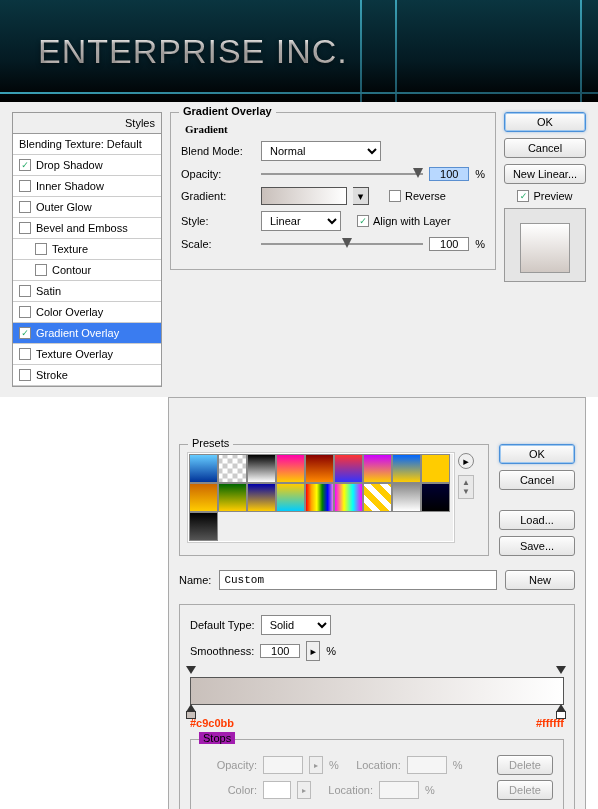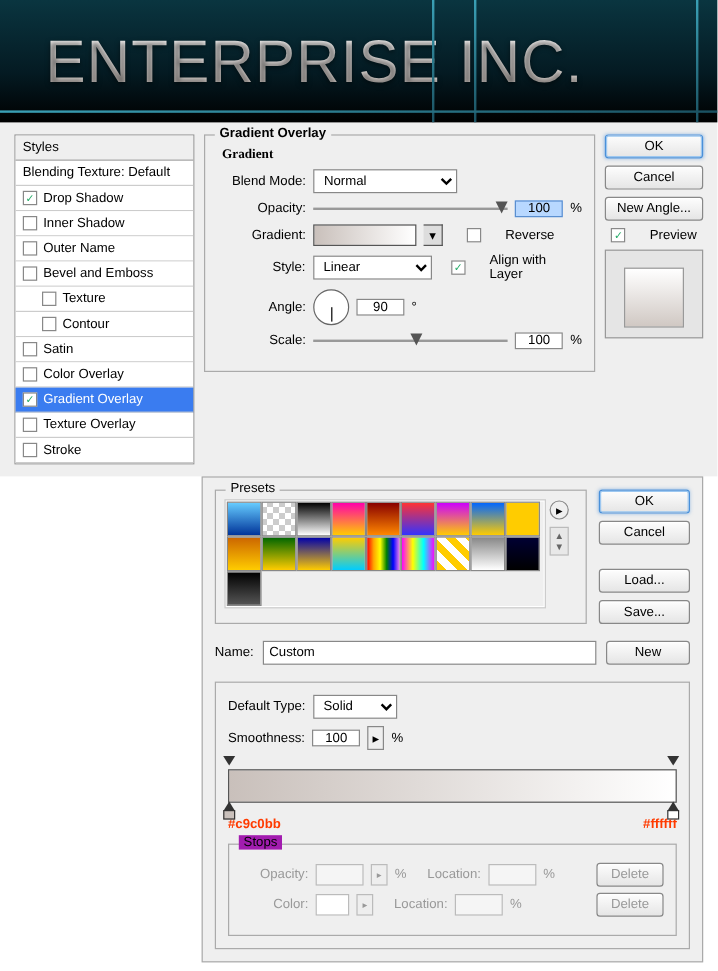--- a/index.html
+++ b/index.html
@@ -2,65 +2,65 @@
 <html><head>
 <meta charset="utf-8">
 <style>
 * { box-sizing: border-box; margin: 0; padding: 0; font-family: Tahoma, Arial, sans-serif; font-size: 11px; }
 body { background: #fff; width: 598px; }
 .banner { height: 102px; background: linear-gradient(to bottom, #0a3540, #041a22 60%, #000 100%); position: relative; overflow: hidden; display: flex; align-items: center; padding-left: 38px; }
 .banner::before, .banner::after { content: ''; position: absolute; background: #2a7a8a; }
 .banner .vline { position: absolute; top: 0; bottom: 0; width: 2px; background: linear-gradient(to bottom, #3aa0b5, #1a5060); }
 .banner .vline.a { left: 360px; } .banner .vline.b { left: 395px; } .banner .vline.c { left: 580px; }
 .banner .hline { position: absolute; left: 0; right: 0; height: 2px; background: linear-gradient(to right, #3aa0b5, #1a5060); bottom: 8px; }
-.banner-title { font-family: Impact, 'Arial Narrow', sans-serif; font-size: 50px; font-weight: 400; letter-spacing: 1px; background: linear-gradient(to bottom, #fff, #c9c0bb); -webkit-background-clip: text; background-clip:text; color: transparent; text-shadow: 0 2px 4px rgba(0,0,0,.5); }
+.banner-title { font-family: Impact, 'Arial Narrow', sans-serif; font-size: 34px; font-weight: 400; letter-spacing: 1px; background: linear-gradient(to bottom, #fff, #c9c0bb); -webkit-background-clip: text; background-clip:text; color: transparent; text-shadow: 0 2px 4px rgba(0,0,0,.5); }
 .panel-area { display: flex; gap: 8px; padding: 10px 12px; background: #efefef; align-items: flex-start; }
-.styles-panel { width: 150px; background: #f5f5f5; border: 1px solid #999; }
+.styles-panel { width: 150px; background: #f5f5f5; border: 1px solid #999; text-align: right; }
 .styles-panel .hd { padding: 4px 6px; border-bottom: 1px solid #999; background: #efefef; }
 .styles-list .row { padding: 4px 6px; border-bottom: 1px solid #ccc; background: #fff; display: flex; align-items: center; gap: 5px; }
 .styles-list .row.sel { background: #3a7cf0; color: #fff; }
 .styles-list .row.sub { padding-left: 22px; }
 .ck { width: 12px; height: 12px; border: 1px solid #888; background: #fff; display: inline-flex; align-items: center; justify-content: center; font-size: 9px; color: #2a6; }
 .ck.on::before { content: '✓'; }
 .mid { flex: 1; }
 .fieldset { border: 1px solid #aaa; padding: 8px 10px 12px; margin-bottom: 10px; position: relative; background: #efefef; }
 .fieldset > .legend { position: absolute; top: -8px; left: 8px; background: #efefef; padding: 0 4px; font-weight: bold; }
 .fieldset .inner-legend { font-weight: bold; margin: 2px 0 6px 4px; font-family: Liberation Serif, serif; }
 .form-row { display: flex; align-items: center; margin: 6px 0; gap: 6px; }
-.form-row .lbl { width: 74px; text-align: right; }
+.form-row .lbl { width: 74px; text-align: left; }
 select, input[type=text] { border: 1px solid #888; background: #fff; padding: 2px 4px; font-size: 11px; }
 select { height: 20px; }
 .num { width: 40px; text-align: center; background:#b8d8ff; border:1px solid #5a8fd0;}
 .num2 { width: 40px; text-align:center;}
 .slider { flex:1; height: 14px; position: relative; }
 .slider .track { position:absolute; left:0; right:0; top:6px; height:2px; background:#999;}
 .slider .thumb { position:absolute; top:1px; width:0; height:0; border-left:5px solid transparent; border-right:5px solid transparent; border-top:10px solid #555;}
 .grad-swatch { width: 86px; height: 18px; border:1px solid #555; background: linear-gradient(to right, #c9c0bb, #ffffff); display:inline-block;}
 .dropdown-arrow { width:16px; height:18px; border:1px solid #555; border-left:none; background:#ddd; display:inline-flex; align-items:center; justify-content:center;}
 .angle-dial { width: 30px; height:30px; border:1px solid #666; border-radius:50%; position:relative; background:#fff;}
 .angle-dial::after { content:''; position:absolute; left:50%; top:50%; width:1px; height:12px; background:#000; transform-origin: top; transform: rotate(0deg);}
 .btns-col { width: 82px; display:flex; flex-direction:column; gap:6px; }
 .btn { border:1px solid #888; background: linear-gradient(#fdfdfd,#e5e5e5); padding:3px 0; text-align:center; border-radius:3px; box-shadow: 0 1px 0 #fff inset; cursor:default;}
 .btn.primary { border:1px solid #4a90d9; box-shadow: 0 0 0 1px #9cc7f0 inset, 0 0 3px rgba(74,144,217,.5);}
 .preview-box { width:50px; height:50px; border:1px solid #999; background: linear-gradient(to bottom,#fff,#d0c8c3); margin: 6px auto 0;}
-.row-check { display:flex; align-items:center; gap:20px; }
+.row-check { display:flex; align-items:center; gap:4px; }
 
 .ge-wrap { border:1px solid #aaa; padding:10px; background:#efefef; margin: 0 12px 12px 168px; position:relative;}
-.ge-top { display:flex; gap:10px; }
+.ge-top { display:flex; gap:10px;margin-top:36px; }
 .presets-fs { flex:1; border:1px solid #aaa; padding:8px; position:relative; }
 .presets-fs .legend { position:absolute; top:-8px; left:8px; background:#efefef; padding:0 4px; }
 .presets-grid { display:flex; flex-wrap:wrap; gap:0; width: 266px; border:1px solid #fff; outline:1px solid #ccc;}
 .presets-grid .sw { width:29px; height:29px; border:1px solid #888; }
 .presets-side { display:flex; flex-direction:column; gap:2px; align-items:center; margin-left:4px;}
 .scroll-v { width:16px; align-self:stretch; background:#e8e8e8; border:1px solid #bbb; display:flex; flex-direction:column; justify-content:space-between; align-items:center; padding:2px 0;}
 .scroll-v span{font-size:8px;color:#666;}
 .play-icon { width:16px;height:16px;border:1px solid #888;border-radius:50%;display:flex;align-items:center;justify-content:center;margin-bottom:4px;}
 .ge-btns { width:76px; display:flex; flex-direction:column; gap:6px;}
 .name-row { display:flex; align-items:center; gap:8px; margin:14px 0;}
-.name-row input { flex:1; height:20px;}
+.name-row input { flex:1; height:20px;font-family:Liberation Mono, monospace;}
 .grad-type-fs { border:1px solid #aaa; padding:10px; position:relative;}
 .grad-bar-wrap { margin:16px 0 4px; position:relative;}
 .grad-bar { height:28px; border:1px solid #555; background: linear-gradient(to right, #c9c0bb, #ffffff);}
 .stop-top, .stop-bot { position:absolute; width:12px; height:12px;}
 .stop-top { top:-11px; }
 .stop-bot { bottom:-11px; }
 .stop-top .m, .stop-bot .m { width:0;height:0;border-left:5px solid transparent;border-right:5px solid transparent;}
 .stop-top .m{border-top:8px solid #333;}
 .stop-bot .m{border-bottom:8px solid #333;}
 .stop-bot .sq{width:10px;height:8px;border:1px solid #333;background:#fff;margin-top:-1px;}
@@ -95,21 +95,21 @@
         <div class="row">
           <span class="ck on"></span>
           <span>Drop Shadow</span>
         </div>
         <div class="row">
           <span class="ck"></span>
           <span>Inner Shadow</span>
         </div>
         <div class="row">
           <span class="ck"></span>
-          <span>Outer Name</span>
+          <span>Outer Glow</span>
         </div>
         <div class="row">
           <span class="ck"></span>
           <span>Bevel and Emboss</span>
         </div>
         <div class="row sub">
           <span class="ck"></span>
           <span>Texture</span>
         </div>
         <div class="row sub">
@@ -165,51 +165,45 @@
           <span class="dropdown-arrow">▾</span>
         <span style="width:8px"></span>
         <span class="row-check">
             <span class="ck"></span>
             <span>Reverse</span>
           </span>
       </div>
 
       <div class="form-row">
         <span class="lbl">Style:</span>
-        <select style="width:100px"><option>Linear</option></select>
+        <select style="width:80px"><option>Linear</option></select>
         <span style="width:4px"></span>
         <span class="row-check">
             <span class="ck on"></span>
             <span>Align with Layer</span>
           </span>
       </div>
 
-      <div class="form-row">
-        <span class="lbl">Angle:</span>
-        <span class="angle-dial"></span>
-        <input class="num2" style="border: 1px solid rgb(136, 136, 136);" value="90">
-        <span>°</span>
-      </div>
 
       <div class="form-row">
         <span class="lbl">Scale:</span>
         <div class="slider">
             <div class="track"></div>
             <div class="thumb" style="left:50%"></div>
           </div>
         <input class="num2" style="border: 1px solid rgb(136, 136, 136);" value="100">
         <span>%</span>
       </div>
     </div>
   </div>
 
   <div class="btns-col">
     <div class="btn primary">OK</div>
     <div class="btn">Cancel</div>
-    <div class="btn">New Angle...</div>
+    <div class="btn">New Linear...</div>
     <div class="row-check" style="justify-content:center">
         <span class="ck on"></span>
         <span>Preview</span>
       </div>
     <div style="border:1px solid #999;padding:8px;background:#e5e5e5">
         <div class="preview-box"></div>
       </div>
   </div>
 </div>
 

